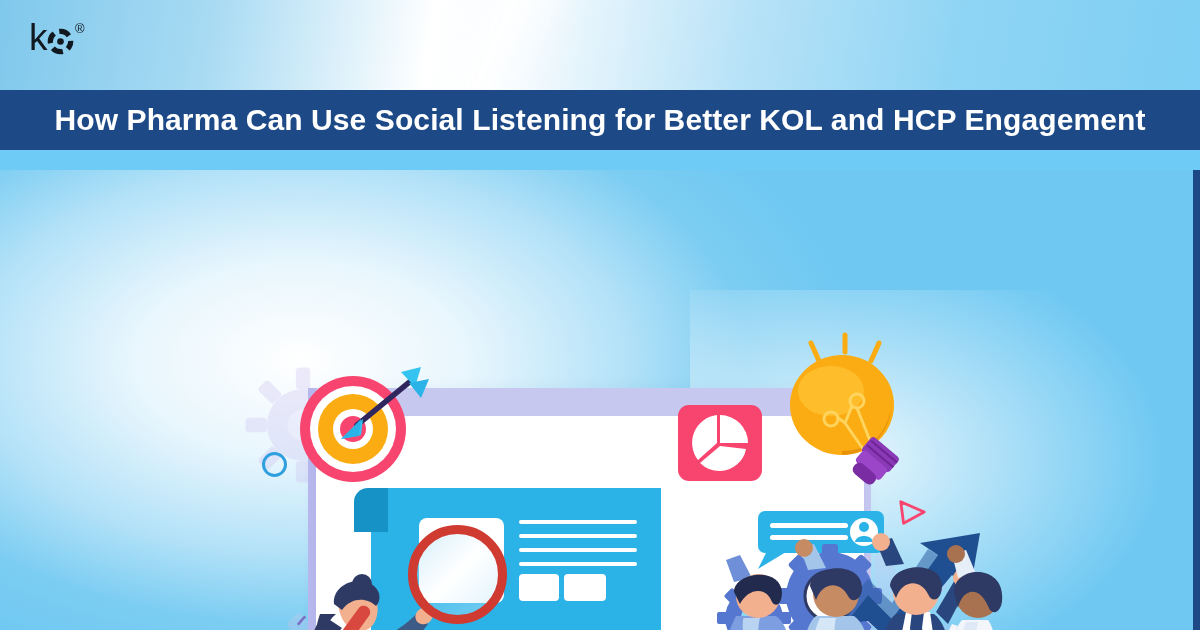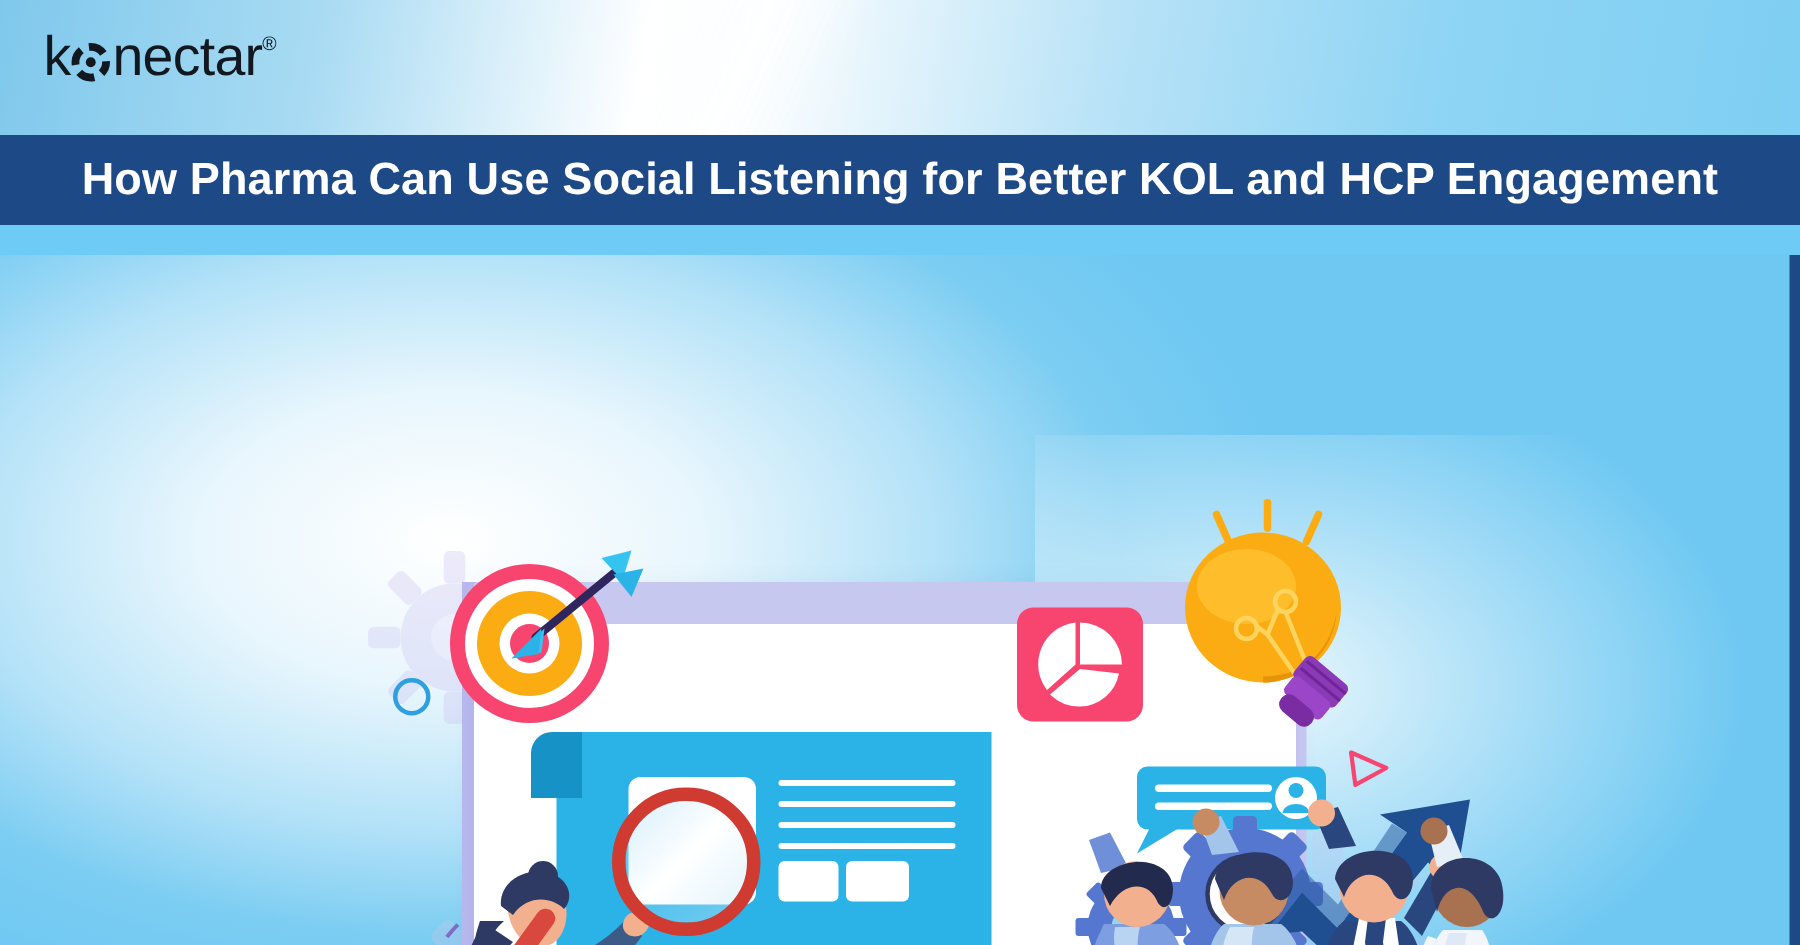--- a/index.html
+++ b/index.html
@@ -136,21 +136,20 @@
     <div class="streak"></div>
 
     <div class="logo">
       <span class="lg-k">k</span>
       <span class="lg-o">
         <svg width="27" height="27" viewBox="0 0 27 27" aria-hidden="true">
           <circle cx="13.5" cy="13.5" r="10.2" fill="none" stroke="#111820" stroke-width="5.2" stroke-dasharray="11 5.5" stroke-dashoffset="3"></circle>
           <circle cx="13.5" cy="13.5" r="3.3" fill="#111820"></circle>
         </svg>
       </span>
-      <span class="lg-rest">nectar</span>
       <span class="lg-reg">®</span>
     </div>
   </div>
 
   <div class="titlebar">
     <h1 class="title">How Pharma Can Use Social Listening for Better KOL and HCP Engagement</h1>
   </div>
 
   <div class="hero">
     <div class="glow2"></div>

